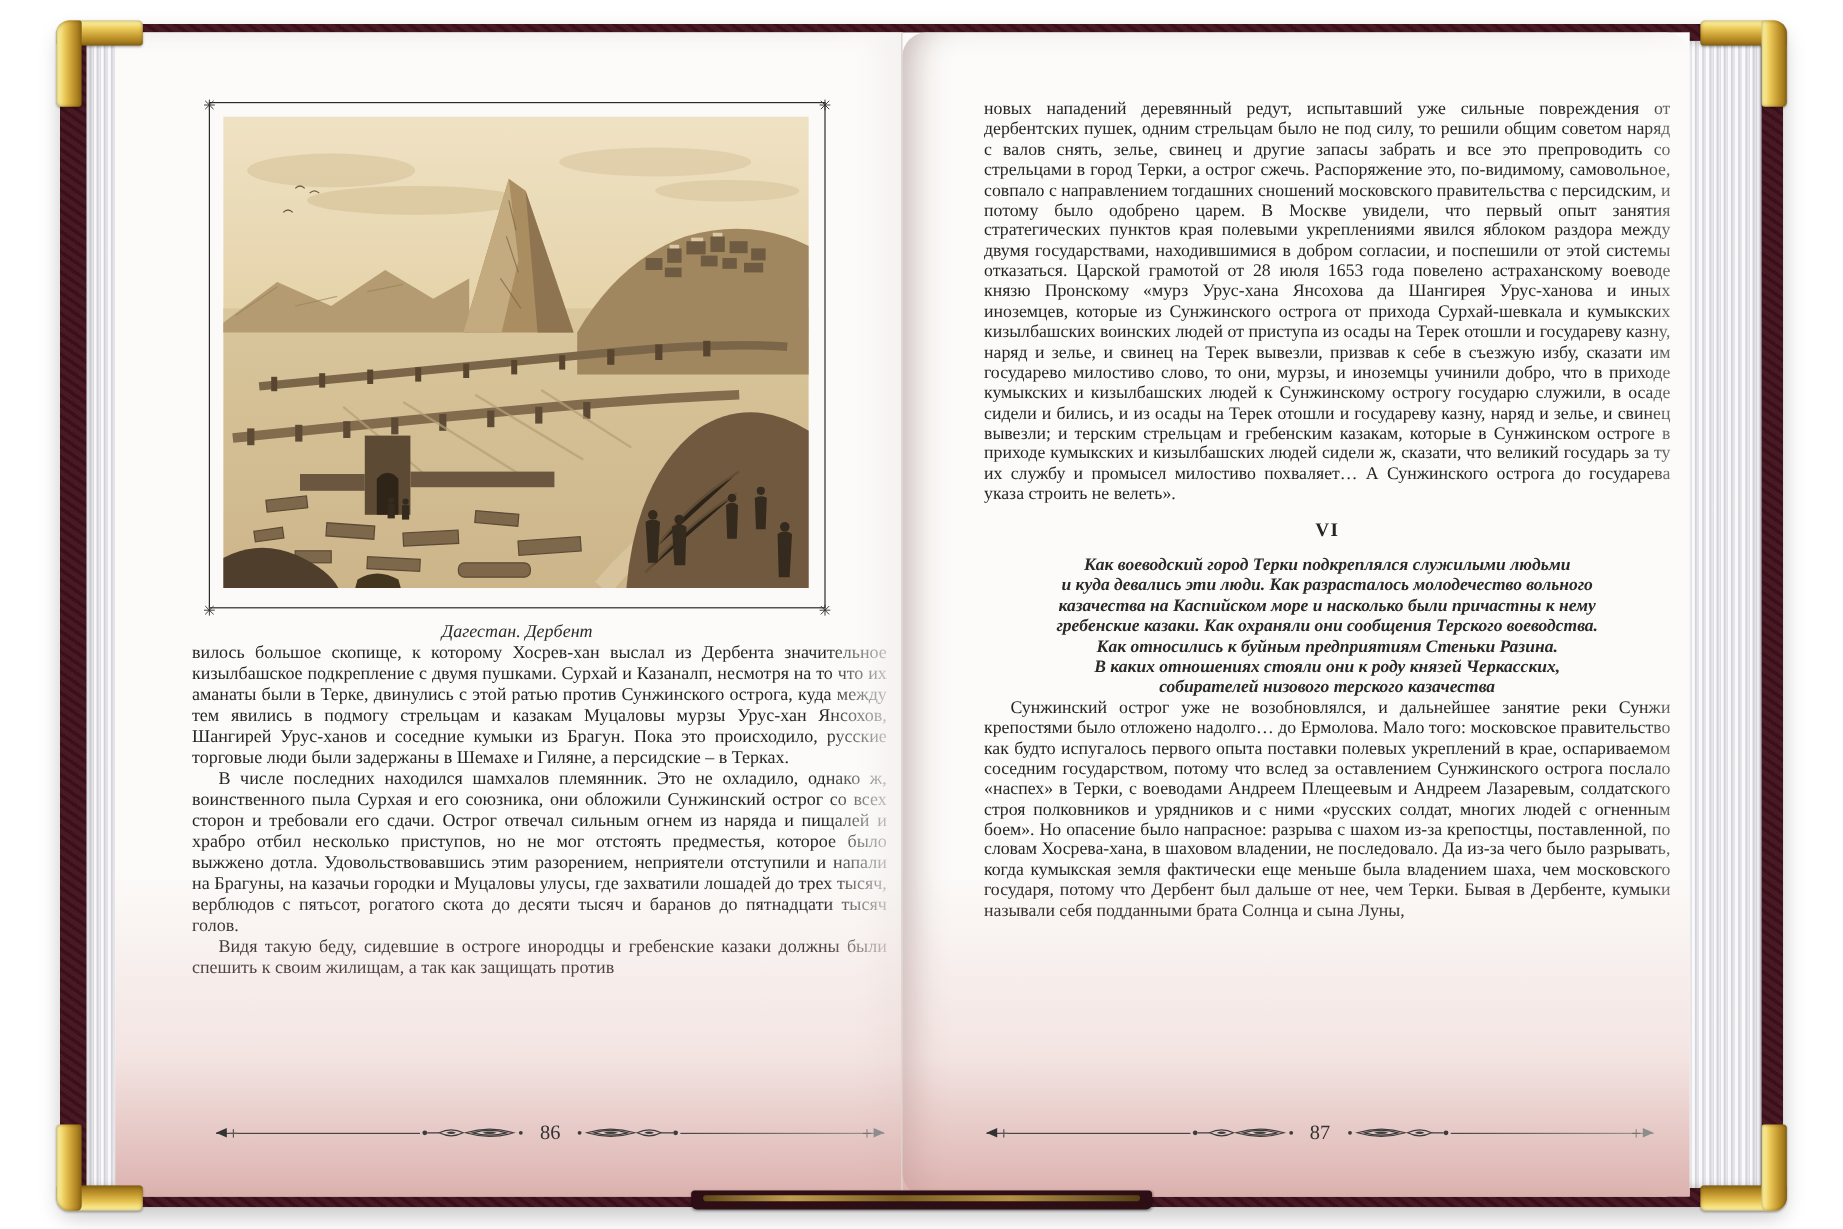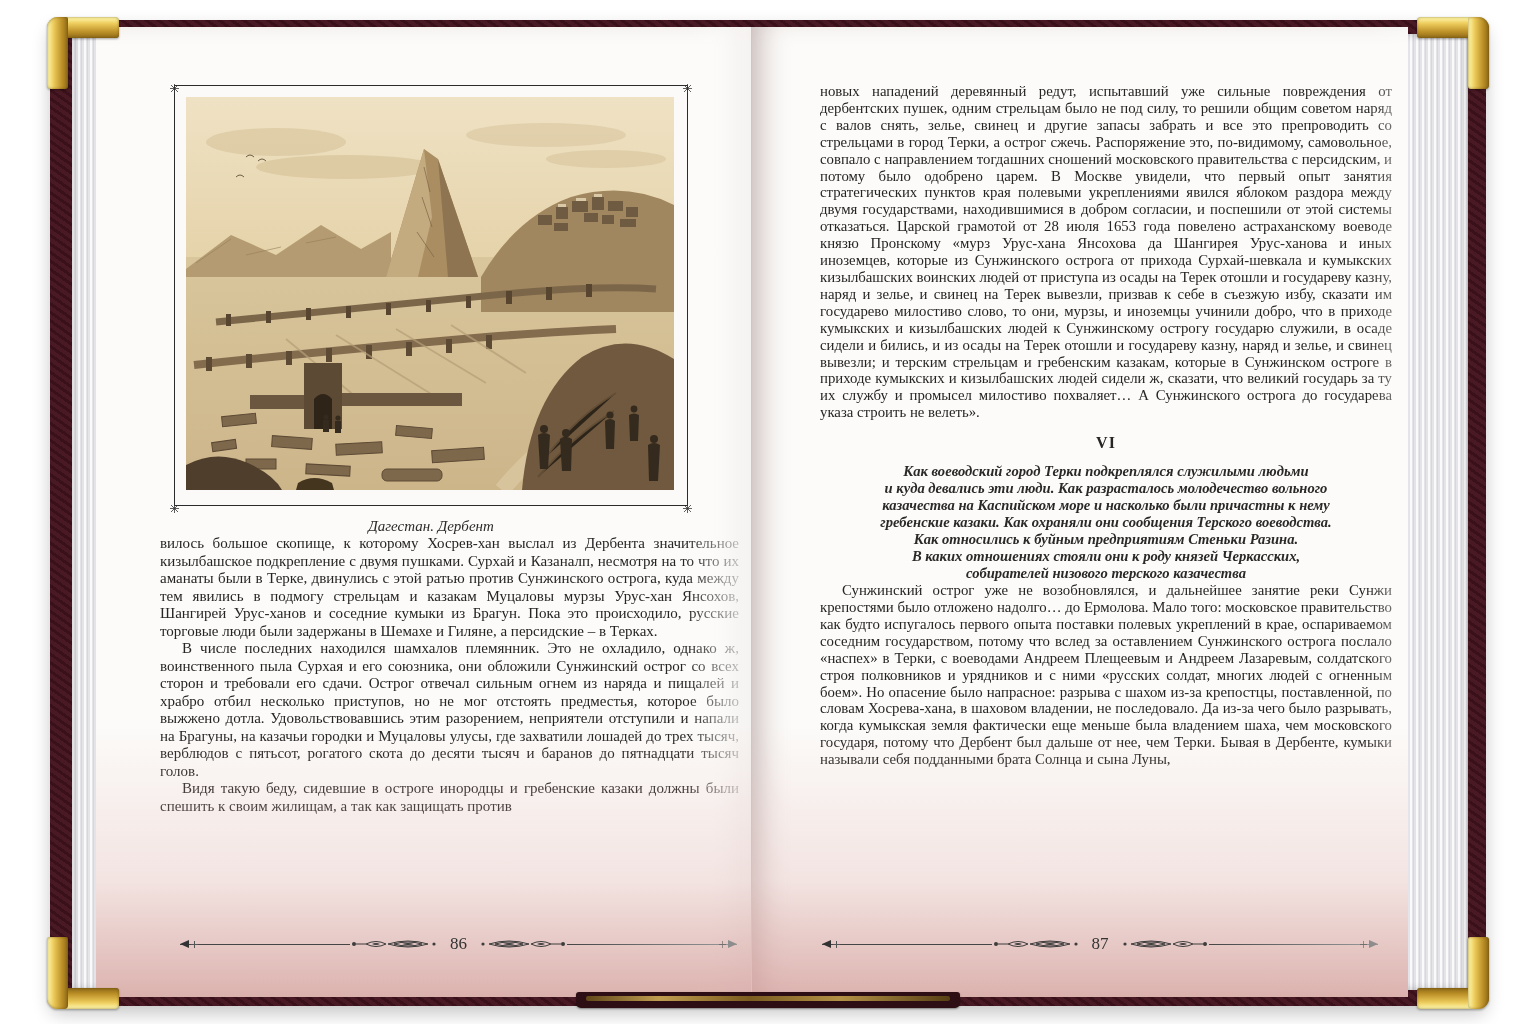--- a/index.html
+++ b/index.html
@@ -19,21 +19,21 @@
   
   .stack{position:absolute;left:22px;top:14px;right:18px;bottom:16px;border-radius:2px;
     background-color:#e4e4e8;
     background-image:repeating-linear-gradient(90deg,#fafafb 0px,#fafafb 2px,#cfcfd5 3px,#ebebef 5px,#dcdce1 6px);
     box-shadow:inset 0 0 8px rgba(0,0,0,.25);}
 
   
   .spread{position:absolute;left:46px;top:7px;right:78px;bottom:9px;display:flex;background:#fcfbf9;}
   .page{width:50%;position:relative;background:#fcfbf9;font-family:"Liberation Serif",serif;color:#262524;}
   .page.left{border-right:1px solid #cfc6c2;box-shadow:inset -20px 0 28px -14px rgba(110,75,75,.38);}
-  .page.right{box-shadow:inset 22px 0 30px -16px rgba(110,75,75,.42);}
+  .page.right{box-shadow:inset 22px 0 30px -16px rgba(110,75,75,.42);border-radius:20px;}
   
   .page::after{content:'';position:absolute;inset:0;pointer-events:none;z-index:6;
     background:linear-gradient(180deg,rgba(226,185,182,0) 72%,rgba(228,190,187,.38) 88%,rgba(212,160,156,.8) 100%);}
   
   .page.left .fade{content:'';position:absolute;top:0;bottom:0;right:0;width:64px;z-index:5;pointer-events:none;
     background:linear-gradient(90deg,rgba(252,251,249,0),rgba(252,251,249,.8) 90%);}
   .page.right .fade{position:absolute;top:0;bottom:0;right:0;width:40px;z-index:5;pointer-events:none;
     background:linear-gradient(90deg,rgba(252,251,249,0),rgba(252,251,249,.55) 95%);}
 
   .inner{position:absolute;inset:0;}

